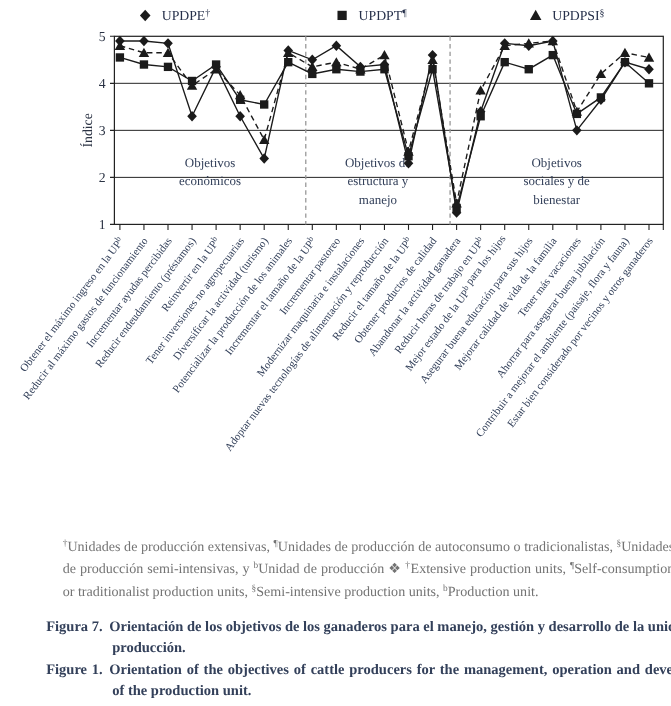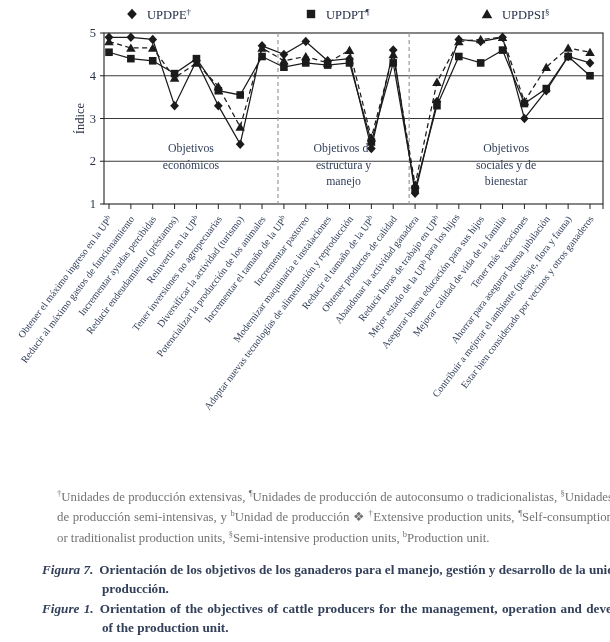--- a/index.html
+++ b/index.html
@@ -8,21 +8,21 @@
   #figure{position:absolute;left:4px;top:0;width:610px;height:642px;}
   #chart-svg{position:absolute;left:0;top:0;}
   #footnote{position:absolute;left:37px;top:474px;width:556px;
             font-size:12.8px;line-height:1.5;text-align:justify;
             color:#737373;font-family:Liberation Serif, serif;margin-left:16px;}
   #footnote sup, .cap sup{font-size:8.5px;}
   .cap{position:absolute;left:38px;width:556px;font-weight:bold;color:#33405a;
        font-size:13.2px;line-height:1.45;margin:0;padding-left:60px;text-indent:-60px;}
   #caption-es{top:560px;}
   #caption-en{top:599px;text-align:justify;}
-  .cap .figlabel{padding-right:6px;font-style:italic;}
+  .cap .figlabel{padding-right:6px;}
 </style>
 </head>
 <body>
 
 <div id="figure">
   <svg id="chart-svg" width="610" height="470" viewBox="0 0 610 470">
       <g>
         <path d="M128 8.75 L132.83 14 L128 19.25 L123.17 14 Z" fill="#1b1b1b"></path>
         <text x="143" y="18.5" font-size="12.5" fill="#26304a"><tspan>UPDPE</tspan><tspan dy="-4" font-size="9">†</tspan></text>
         <rect x="302.8" y="9.8" width="8.4" height="8.4" fill="#1b1b1b"></rect>

